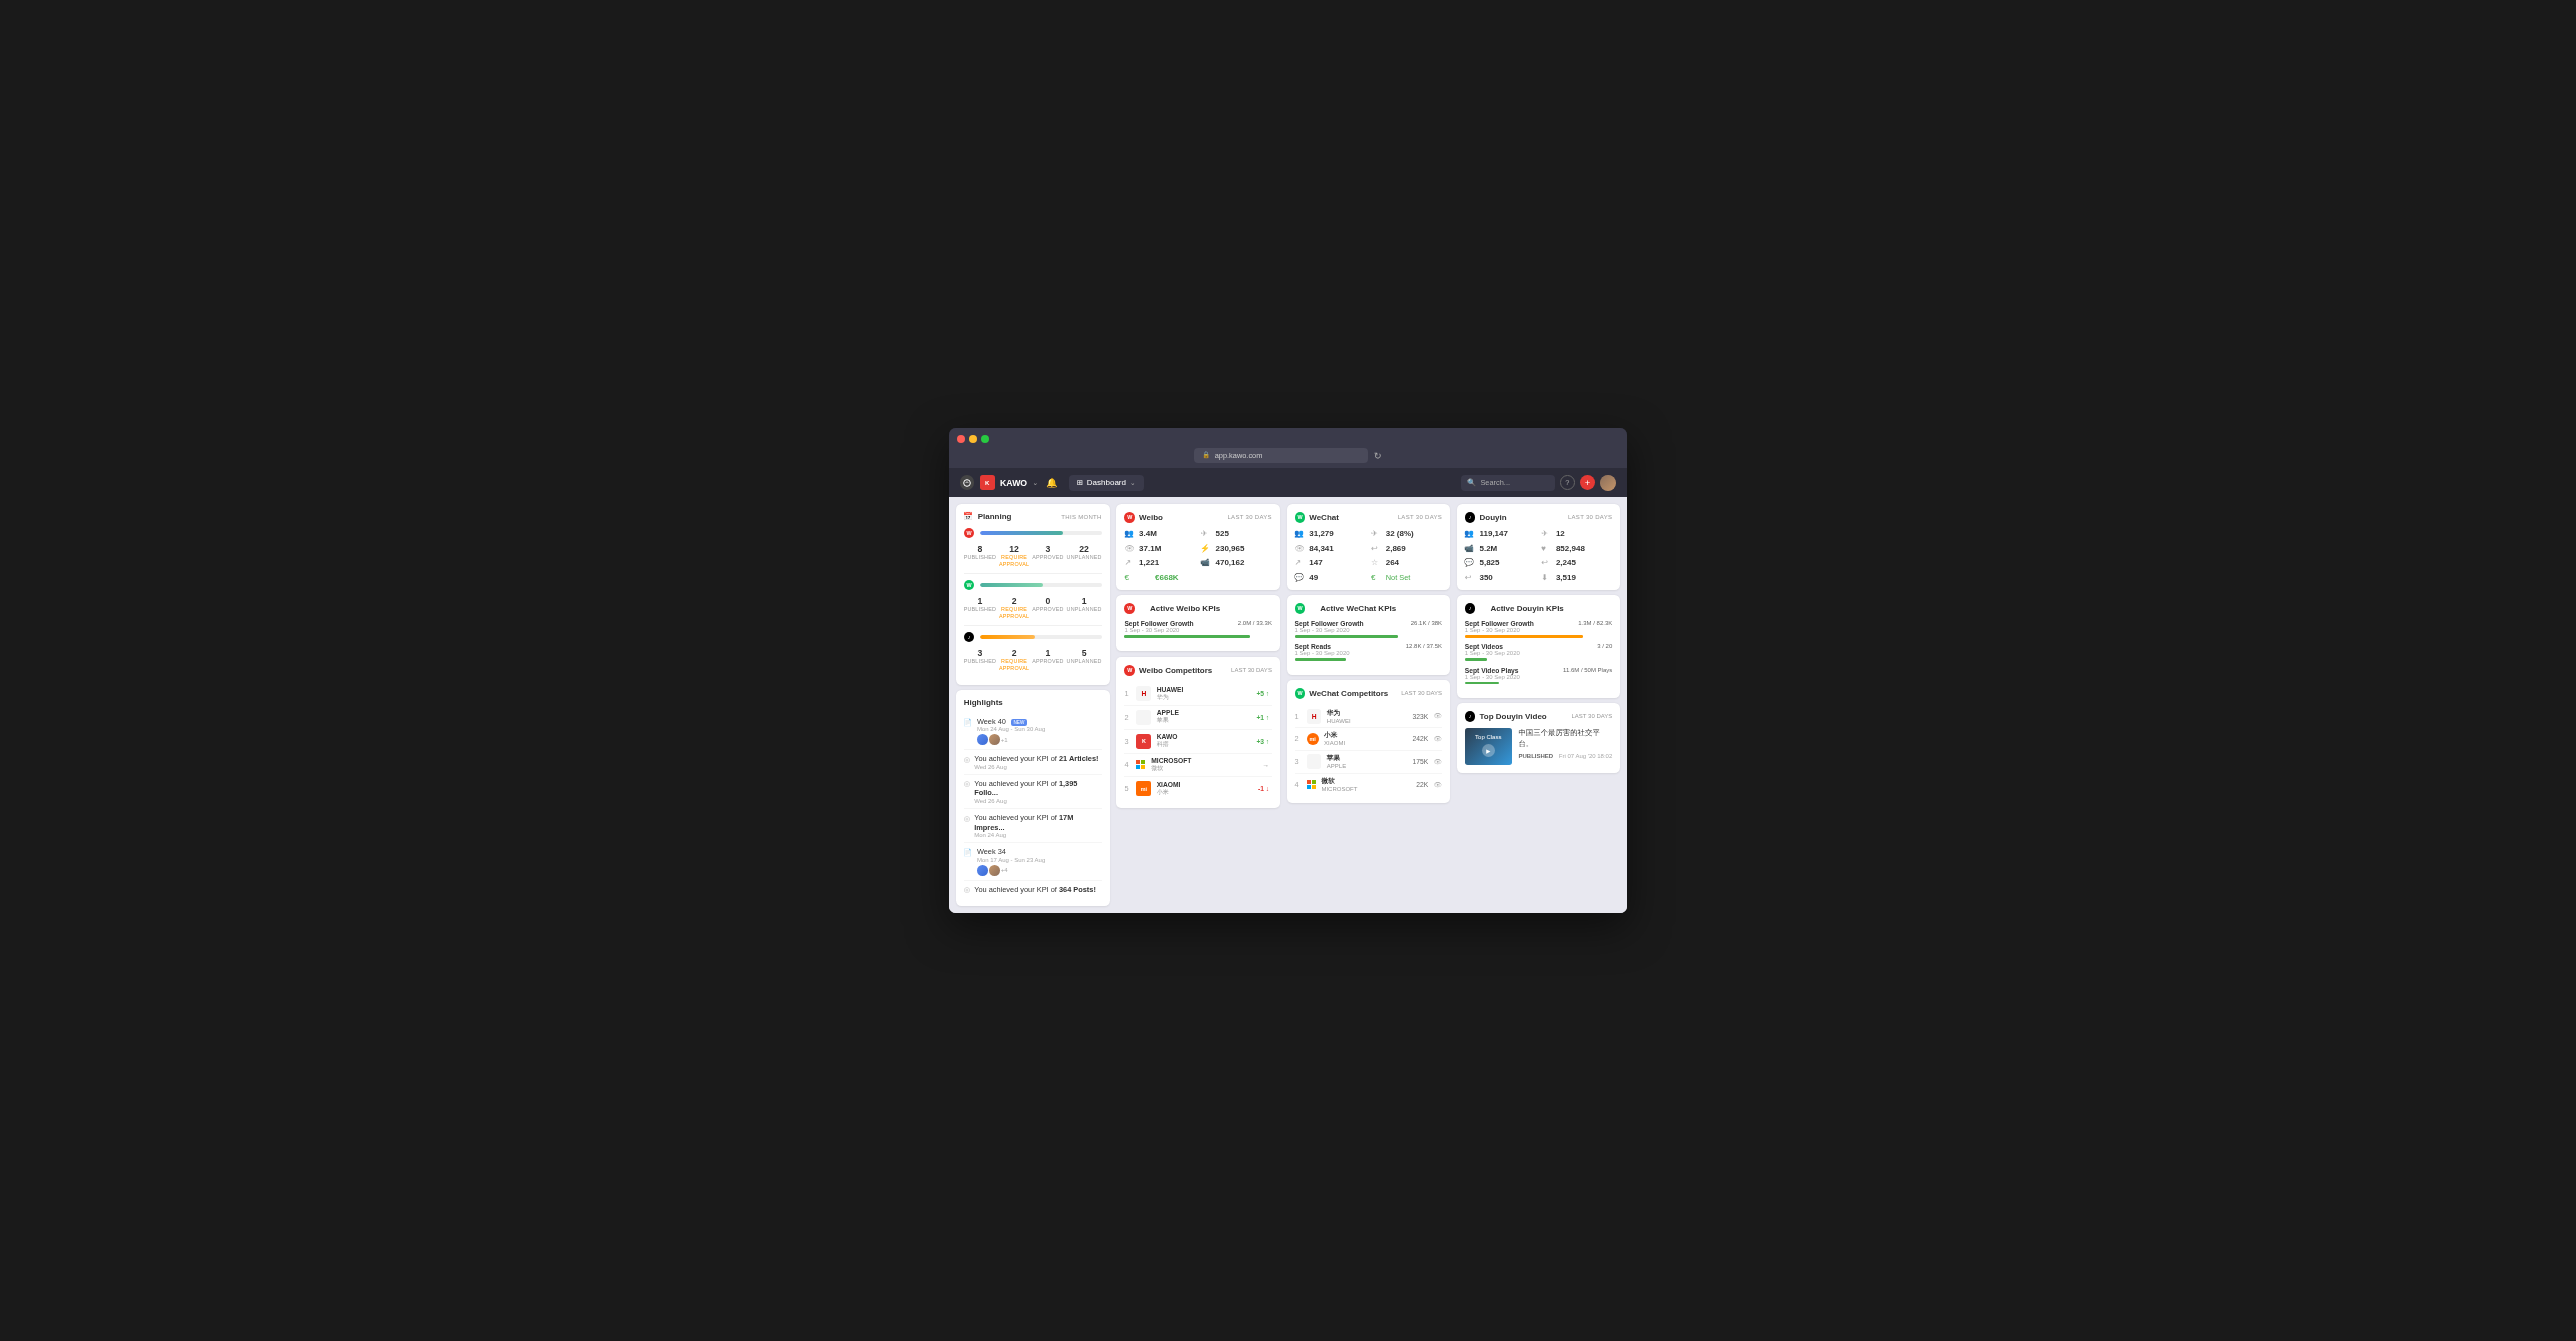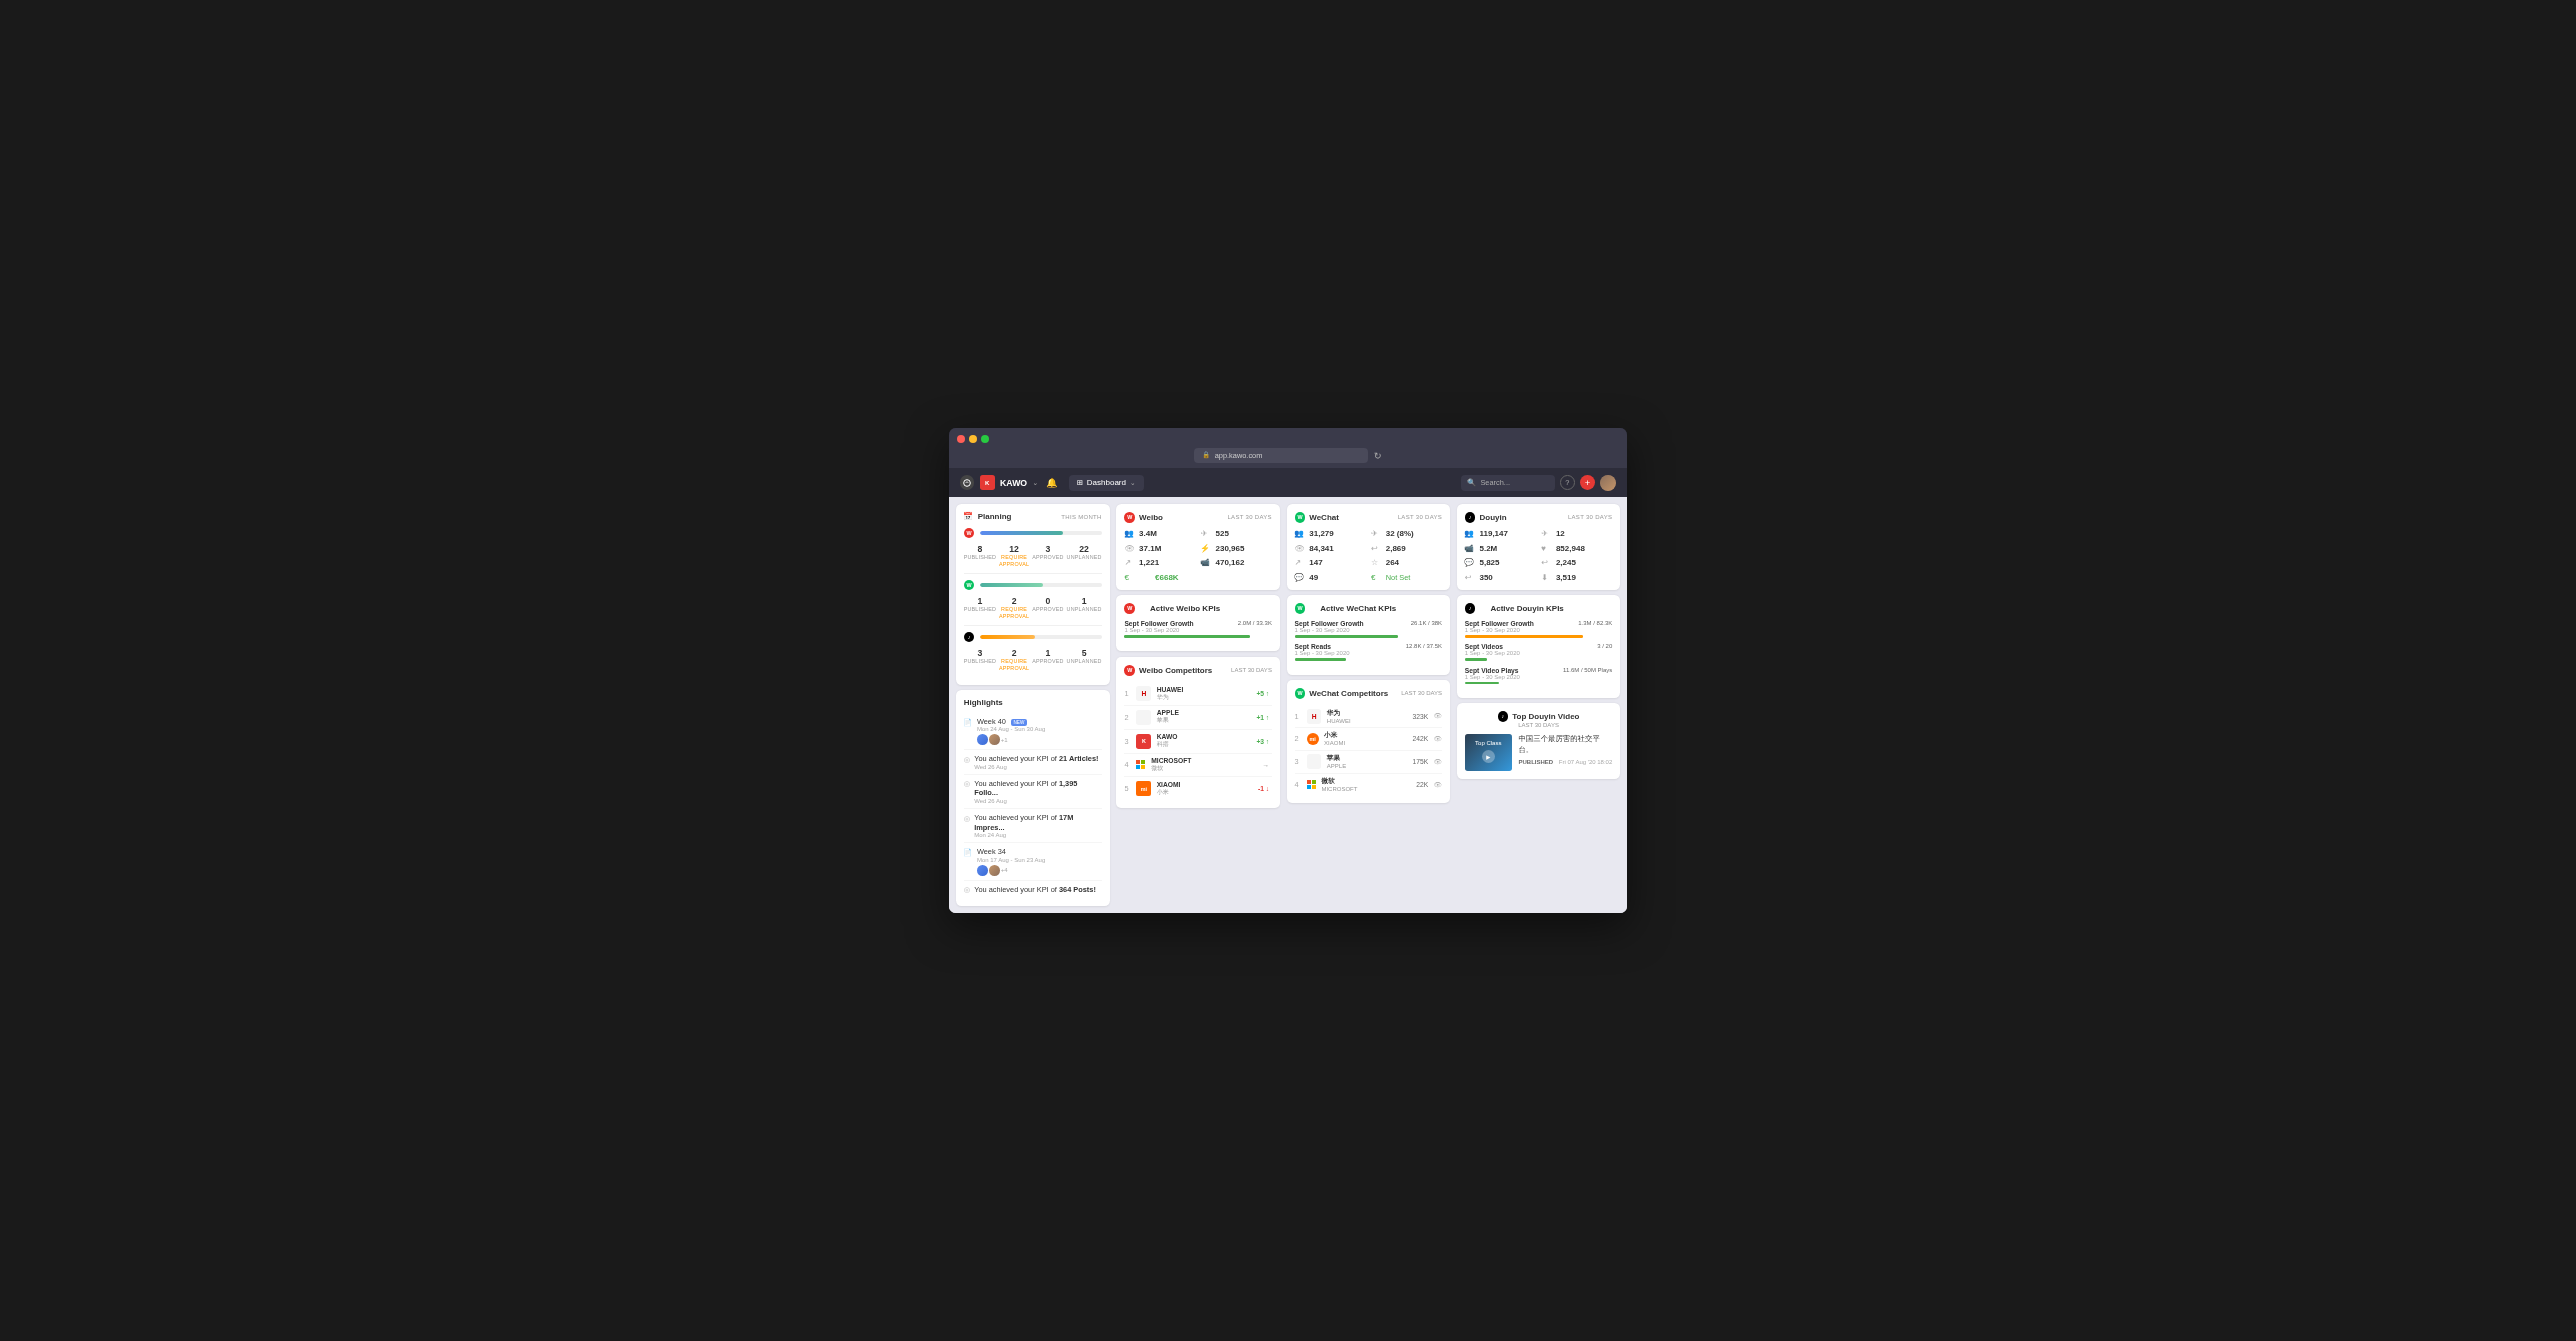--- a/index.html
+++ b/index.html
@@ -220,21 +220,21 @@
     .comp-name-en { font-size: 6.7px; font-weight: 600; color: #333; }
     .comp-name-cn { font-size: 6px; color: #999; }
     .comp-change { font-size: 6.7px; font-weight: 600; margin-right: 2.7px; }
     .comp-change.up { color: #4caf50; }
     .comp-change.down { color: #e53935; }
     .comp-change.neutral { color: #999; }
     .comp-views { font-size: 6.7px; color: #666; min-width: 24px; text-align: right; }
     .eye-icon { font-size: 6.7px; color: #aaa; }
     
     .video-card { background: #fff; border-radius: 5.4px; padding: 8px; box-shadow: 0 0.7px 2px rgba(0,0,0,0.08); }
-    .video-header { display: flex; align-items: center; justify-content: space-between; margin-bottom: 6.7px; flex-direction: column; }
+    .video-header { display: flex; align-items: center; justify-content: space-between; margin-bottom: 6.7px; }
     .video-title { display: flex; align-items: center; gap: 4px; font-size: 8px; font-weight: 600; color: #333; }
     .video-period { font-size: 6px; color: #999; }
     .video-content { display: flex; gap: 6.7px; }
     .video-thumb { width: 47px; height: 37px; background: #333; border-radius: 2.7px; overflow: hidden; flex-shrink: 0; }
     .video-thumb-inner { width: 100%; height: 100%; background: linear-gradient(135deg, #2c3e50, #3498db); display: flex; align-items: center; justify-content: center; }
     .video-info { flex: 1; }
     .video-desc { font-size: 7.4px; color: #333; line-height: 1.4; margin-bottom: 4px; }
     .video-meta { font-size: 6px; color: #aaa; }
     .video-status { font-size: 6px; color: #666; font-weight: 600; }
     .platform-badge {

